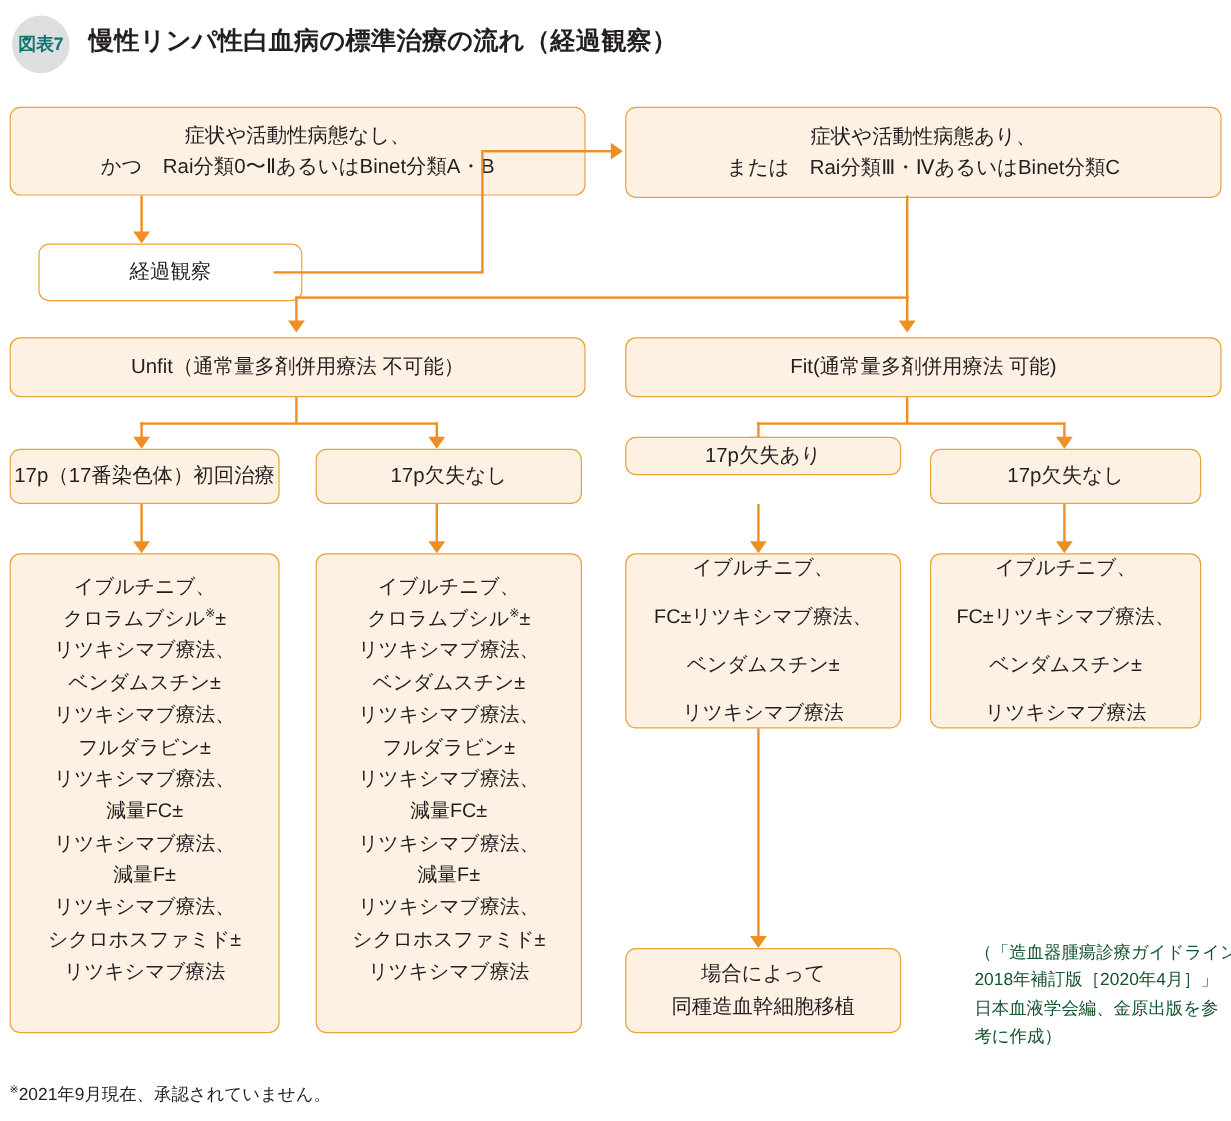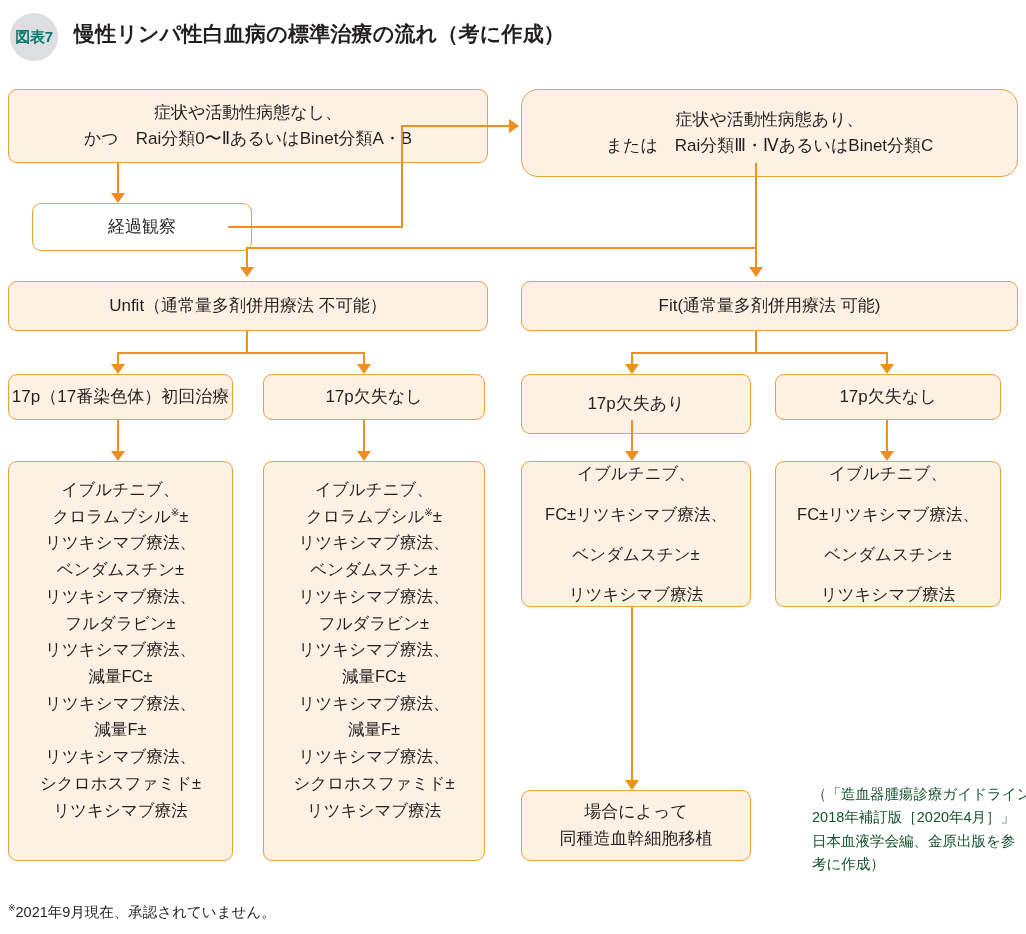--- a/index.html
+++ b/index.html
@@ -71,29 +71,29 @@
   }
   .sup{font-size:0.62em;vertical-align:super;}
 </style>
 </head>
 <body>
 
 <div id="canvas">
 
   <div class="header">
     <div class="fig-badge">図表7</div>
-    <div class="fig-title">慢性リンパ性白血病の標準治療の流れ（考に作成）</div>
+    <div class="fig-title">慢性リンパ性白血病の標準治療の流れ（経過観察）</div>
   </div>
 
   <div class="box" style="left:8px;top:89px;width:480px;height:74px;">
     <span class="ln">症状や活動性病態なし、</span>
     <span class="ln">かつ　Rai分類0〜ⅡあるいはBinet分類A・B</span>
   </div>
 
-  <div class="box" style="left:521px;top:89px;width:497px;height:88px;border-radius:17px;">
+  <div class="box" style="left:521px;top:89px;width:497px;height:76px;">
     <span class="ln">症状や活動性病態あり、</span>
     <span class="ln">または　Rai分類Ⅲ・ⅣあるいはBinet分類C</span>
   </div>
 
   <div class="ln-v" style="left:117px;top:163px;height:32px;"></div>
   <div class="arrow" style="left:111px;top:193px;"></div>
 
   <div class="box white" style="left:8px;top:203px;width:220px;height:48px;margin-left:24px;">
     <span class="ln">経過観察</span>
   </div>
@@ -133,21 +133,21 @@
   <div class="arrow" style="left:625px;top:364px;"></div>
   <div class="ln-v" style="left:886px;top:352px;height:14px;"></div>
   <div class="arrow" style="left:880px;top:364px;"></div>
 
   <div class="box small" style="left:8px;top:374px;width:225px;height:46px;">
     <span class="ln">17p（17番染色体）初回治療</span>
   </div>
   <div class="box small" style="left:263px;top:374px;width:222px;height:46px;">
     <span class="ln">17p欠失なし</span>
   </div>
-  <div class="box small" style="left:521px;top:374px;width:230px;height:60px;">
+  <div class="box small" style="left:521px;top:364px;width:230px;height:32px;">
     <span class="ln">17p欠失あり</span>
   </div>
   <div class="box small" style="left:775px;top:374px;width:226px;height:46px;">
     <span class="ln">17p欠失なし</span>
   </div>
 
   <div class="ln-v" style="left:117px;top:420px;height:33px;"></div>
   <div class="arrow" style="left:111px;top:451px;"></div>
   <div class="ln-v" style="left:363px;top:420px;height:33px;"></div>
   <div class="arrow" style="left:357px;top:451px;"></div>

